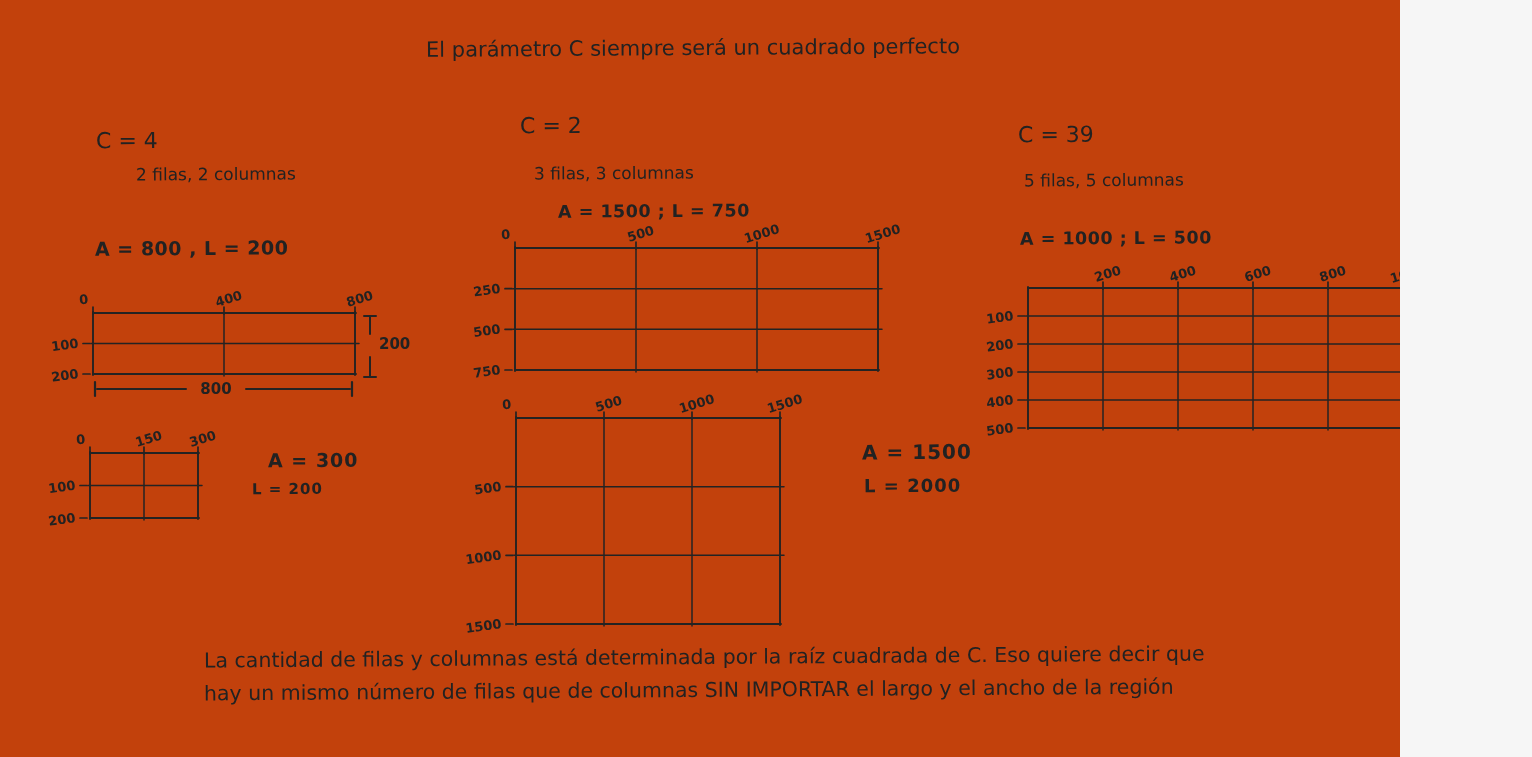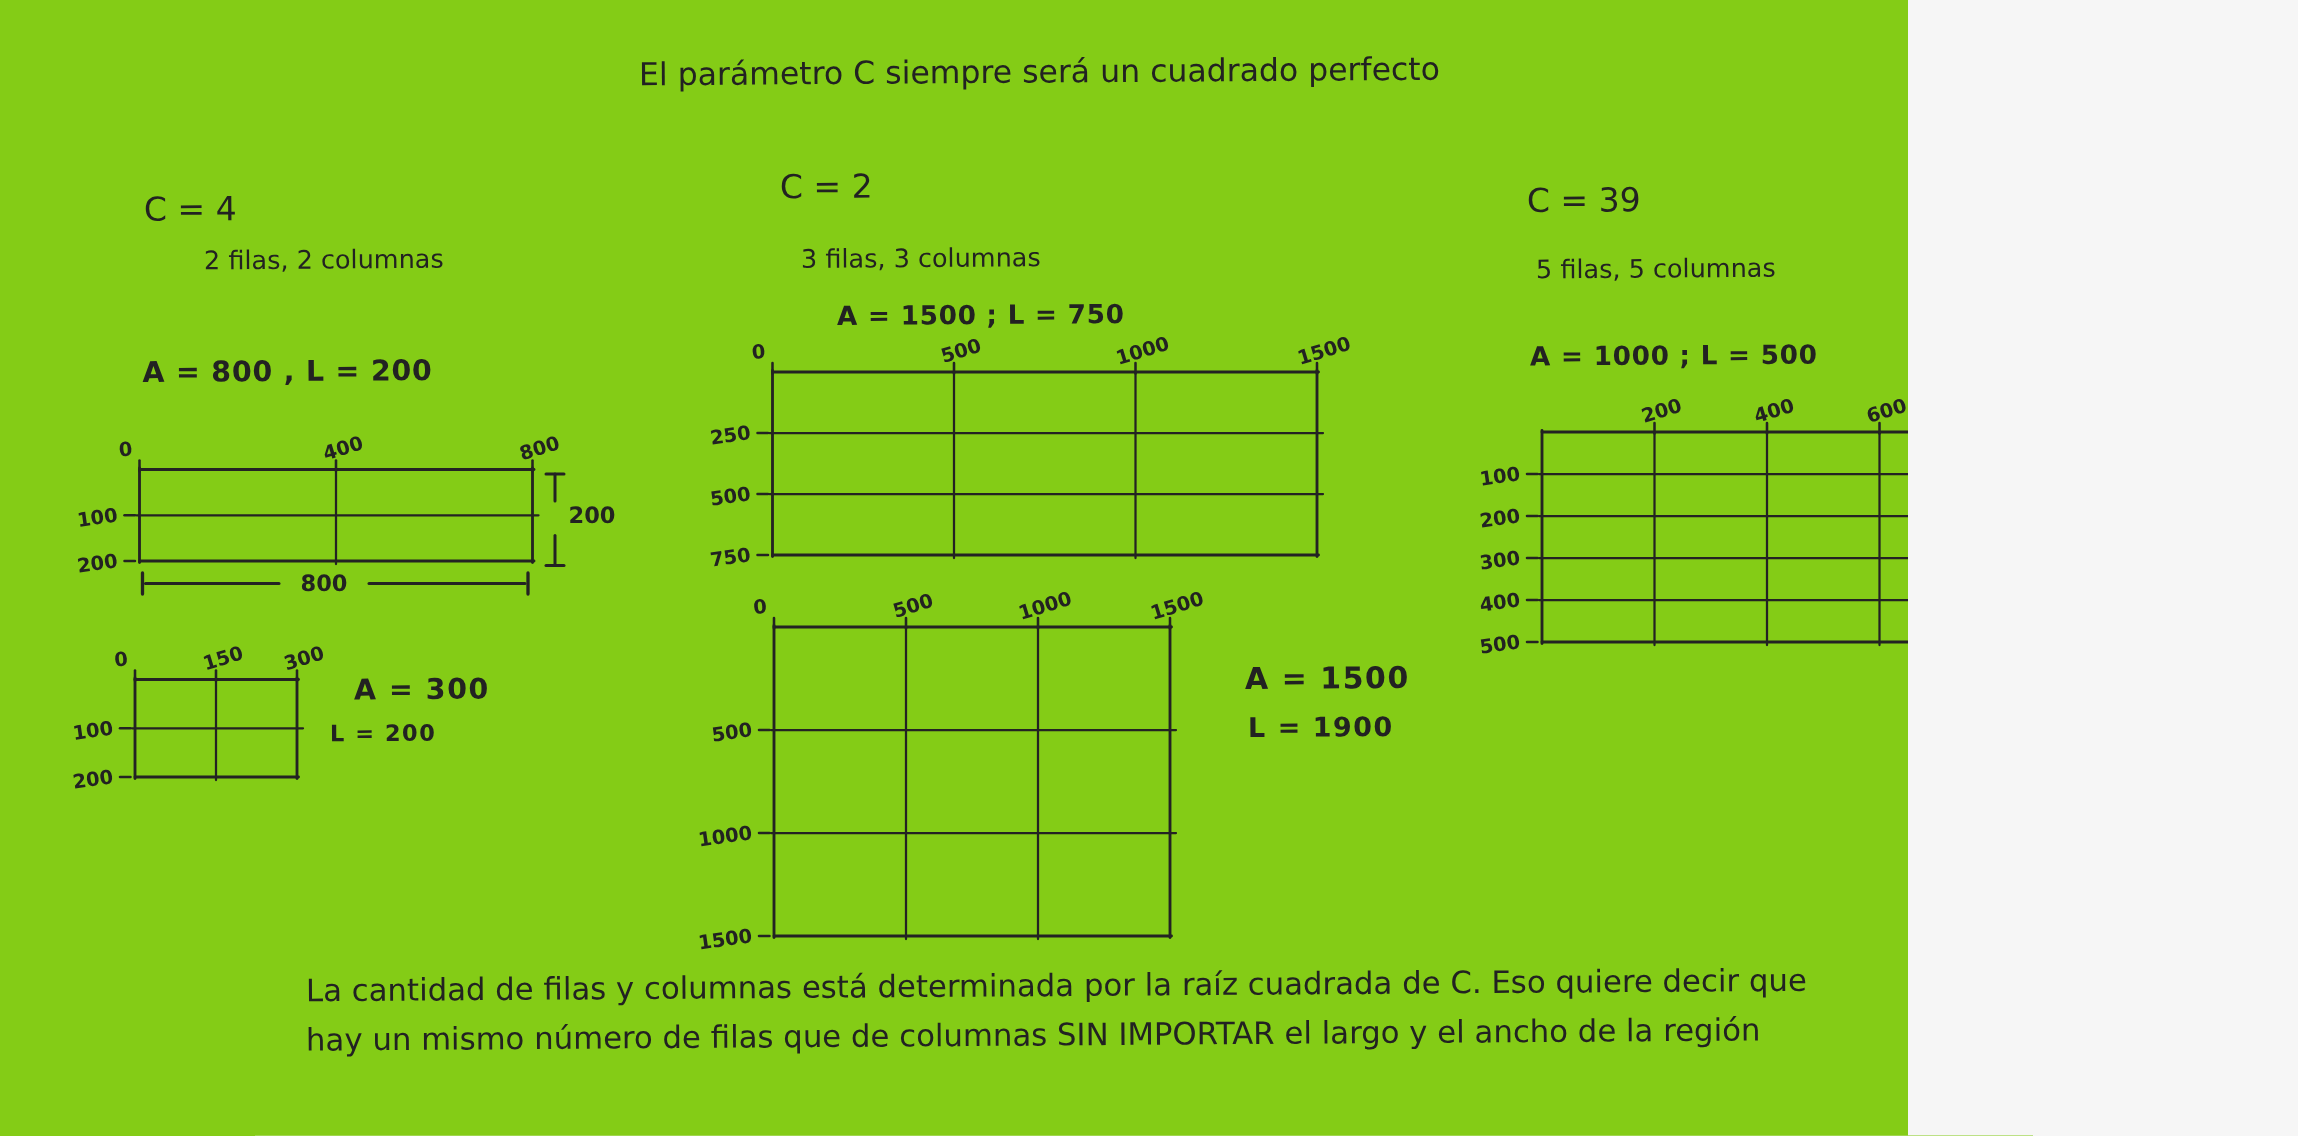--- a/index.html
+++ b/index.html
@@ -1,37 +1,37 @@
 <!DOCTYPE html>
 <html><head>
 <meta charset="utf-8">
 <style>
   html, body { margin: 0; padding: 0; }
   body { background: #f6f6f6; }
   .canvas {
     position: relative;
-    width: 1272px;
+    width: 1400px;
     height: 757px;
-    background: #84cc16;
+    background: #c2410c;
     overflow: hidden;
     font-family: "DejaVu Sans", sans-serif;
     color: #222222;
   }
   .hand {
     position: absolute;
     white-space: nowrap;
     color: #222222;
     font-family: "DejaVu Sans", sans-serif;
     transform: rotate(-0.4deg);
   }
   .title-text   { font-size: 21px; }
   .c-label      { font-size: 22px; }
   .dims-label   { font-size: 17px; }
   .params-label { font-size: 17.5px; font-weight: bold; letter-spacing: 0.5px; }
-  .side-label   { font-size: 18px; font-weight: bold; letter-spacing: 1px; }
+  .side-label   { font-size: 18px; font-weight: bold; letter-spacing: 1px; margin-left: 32px; }
   .footer-text  { font-size: 20.5px; }
   #grids-svg { position: absolute; left: 0; top: 0; }
   .tick-label {
     font-family: "DejaVu Sans", sans-serif;
     font-weight: bold;
     fill: #222222;
   }
   .dim-label {
     font-family: "DejaVu Sans", sans-serif;
     font-weight: bold;
@@ -54,21 +54,21 @@
   <div class="hand params-label" style="left:558px; top:201px;">A = 1500 ;   L = 750</div>
 
   <div class="hand c-label" style="left:1018px; top:122px;">C = 39</div>
   <div class="hand dims-label" style="left:1024px; top:170px;">5 filas, 5 columnas</div>
   <div class="hand params-label" style="left:1020px; top:228px;">A = 1000  ;   L = 500</div>
 
   <div class="hand side-label" style="left:236px; top:449px; font-size:19px;">A = 300</div>
   <div class="hand side-label" style="left:220px; top:480px; font-size:15px;">L = 200</div>
 
   <div class="hand side-label" style="left:830px; top:440px; font-size:20px;">A = 1500</div>
-  <div class="hand side-label" style="left:832px; top:475px;">L = 1900</div>
+  <div class="hand side-label" style="left:832px; top:475px;">L = 2000</div>
 
   <div class="hand footer-text" style="left:204px; top:645px;">La cantidad de filas y columnas está determinada por la raíz cuadrada de C. Eso quiere decir que</div>
   <div class="hand footer-text" style="left:204px; top:678px;">hay un mismo número de filas que de columnas SIN IMPORTAR el largo y el ancho de la región</div>
 
   <svg id="grids-svg" width="1532" height="757" viewBox="0 0 1532 757">
       <g>
         <line x1="93" y1="312" x2="93" y2="375" stroke="#232323" stroke-width="1.9" stroke-linecap="round"></line>
         <line x1="224" y1="313" x2="224" y2="376" stroke="#232323" stroke-width="1.5" stroke-linecap="round"></line>
         <line x1="355" y1="312" x2="355" y2="375" stroke="#232323" stroke-width="1.9" stroke-linecap="round"></line>
         <line x1="93" y1="313" x2="356" y2="313" stroke="#232323" stroke-width="1.9" stroke-linecap="round"></line>

